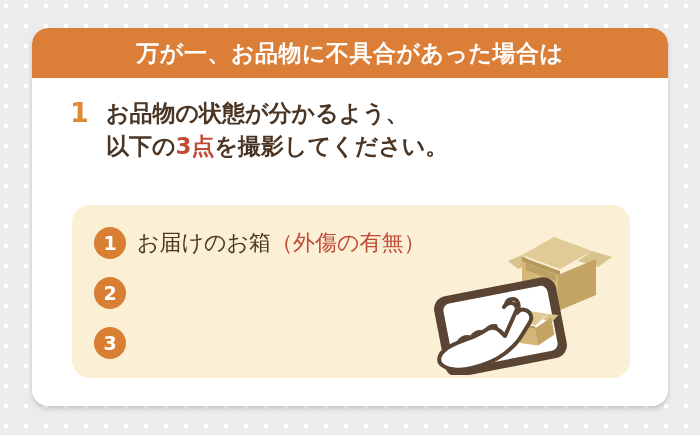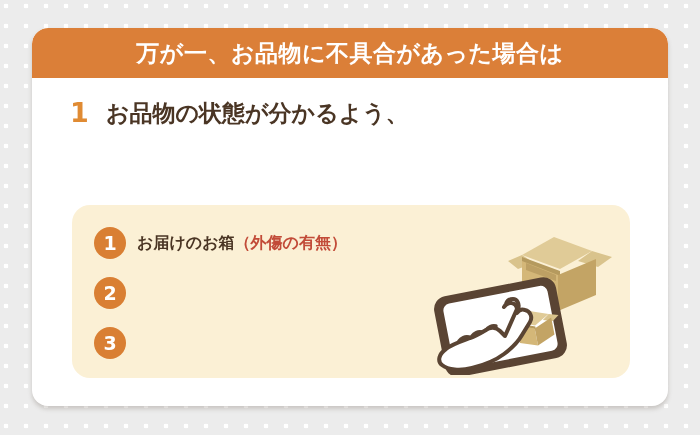--- a/index.html
+++ b/index.html
@@ -119,22 +119,22 @@
     color: #FFFFFF;
     font-size: 19px;
     font-weight: bold;
     display: flex;
     align-items: center;
     justify-content: center;
     line-height: 1;
     margin-right: 11px;
   }
   .bullet-text {
-    font-size: 16px;
-    font-weight: bold;
+    font-size: 22px;
+    font-weight: normal;
     color: #4A3524;
     line-height: 1;
     white-space: nowrap;
   }
 
   
   .illustration {
     position: absolute;
     right: 4px;
     top: 10px;
@@ -151,20 +151,23 @@
   <div class="card">
 
     <div class="card-header">
       <div class="card-header-title">万が一、お品物に不具合があった場合は</div>
     </div>
 
     <div class="step">
       <div class="step-number">1</div>
       <div class="step-lines">
         <div class="step-line">お品物の状態が分かるよう、</div>
+        <div class="step-line">
+          <span>以下の</span><span class="accent-red">3点</span><span>を撮影してください。</span>
+        </div>
       </div>
     </div>
 
     <div class="cream-panel">
 
       <ul class="bullet-list">
 
         <li class="bullet-item">
           <span class="bullet-badge">1</span>
           <span class="bullet-text">

